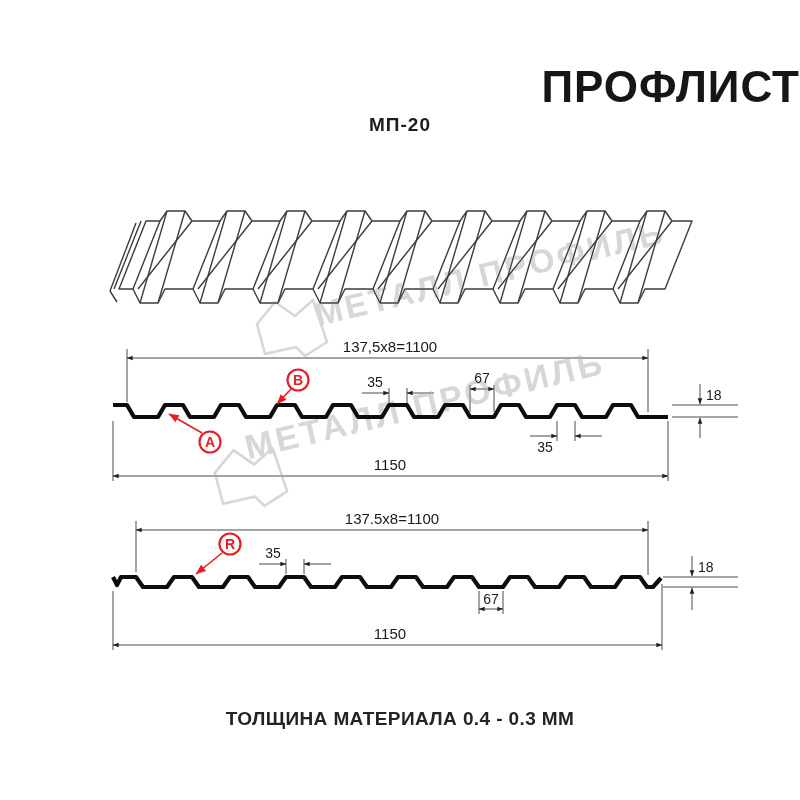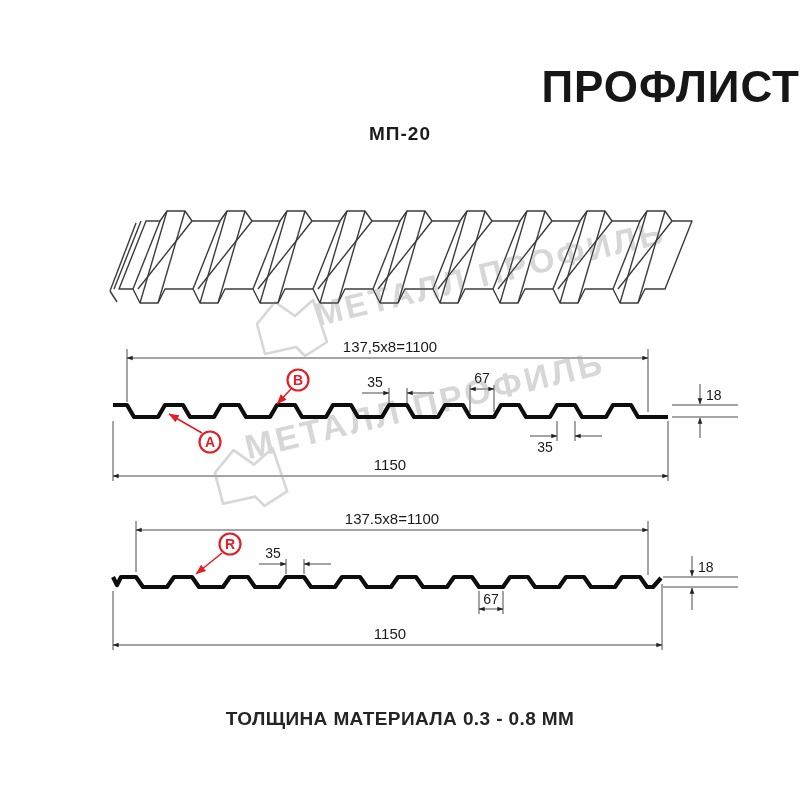--- a/index.html
+++ b/index.html
@@ -3,21 +3,21 @@
 <meta charset="utf-8">
 <style>
   html,body{margin:0;padding:0;}
   body{width:800px;height:800px;background:#ffffff;position:relative;overflow:hidden;
        font-family:"Liberation Sans", sans-serif;}
   .page{position:absolute;inset:0;background:#fff;}
 
   .title{position:absolute;left:0;top:62px;width:800px;text-align:right;
          font-size:44px;font-weight:800;letter-spacing:1px;color:#161616;z-index:4;}
   .subtitle{position:absolute;left:0;top:114px;width:800px;text-align:center;
-            font-size:19px;font-weight:600;letter-spacing:1px;color:#1c1c1c;z-index:4;margin-top:9px;}
+            font-size:19px;font-weight:600;letter-spacing:1px;color:#1c1c1c;z-index:4;}
   .footer-note{position:absolute;left:0;top:708px;width:800px;text-align:center;
                font-size:19px;font-weight:600;letter-spacing:.4px;color:#242424;z-index:4;}
 
   svg.draw{position:absolute;left:0;top:0;z-index:1;}
 
   .wm{position:absolute;z-index:2;mix-blend-mode:darken;pointer-events:none;}
   .wm .wm-text{position:absolute;white-space:nowrap;font-weight:700;
                font-size:33px;letter-spacing:3px;color:var(--wm,#d7d7d7);
                transform-origin:left bottom;transform:rotate(-13.5deg);}
   .wm .wm-logo{position:absolute;}
@@ -203,14 +203,14 @@
     <span class="wm-text" style="left:320px;top:296px;">МЕТАЛЛ ПРОФИЛЬ</span>
   </div>
 
   <div class="wm" style="left:0;top:380px;width:800px;height:240px;">
     <svg class="wm-logo" style="left:210px;top:66px;" width="82" height="64" viewBox="0 0 78 62">
       <path d="M4,26 L22,4 L42,18 L60,2 L74,44 L52,58 L43,49 L12,56 Z" fill="none" stroke="#d7d7d7" stroke-width="2.6" stroke-linejoin="round"></path>
     </svg>
     <span class="wm-text" style="left:250px;top:48px;font-size:34px;">МЕТАЛЛ ПРОФИЛЬ</span>
   </div>
 
-  <div class="footer-note">ТОЛЩИНА МАТЕРИАЛА 0.3 - 0.8 ММ</div>
+  <div class="footer-note">ТОЛЩИНА МАТЕРИАЛА 0.4 - 0.3 ММ</div>
 </div>
 
 </body></html>

